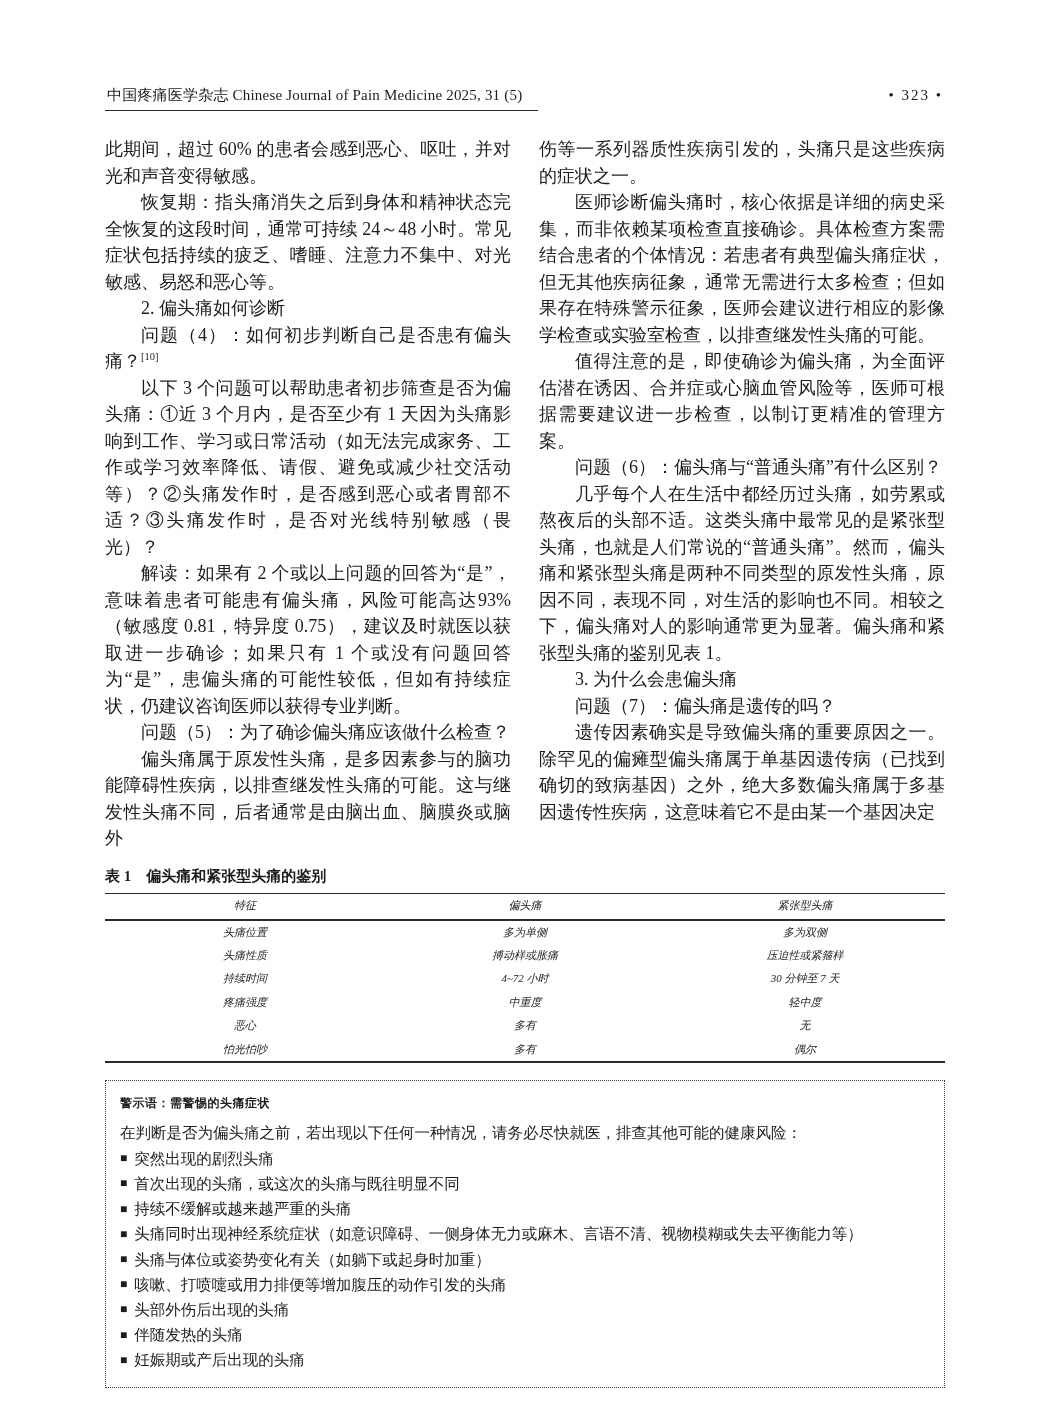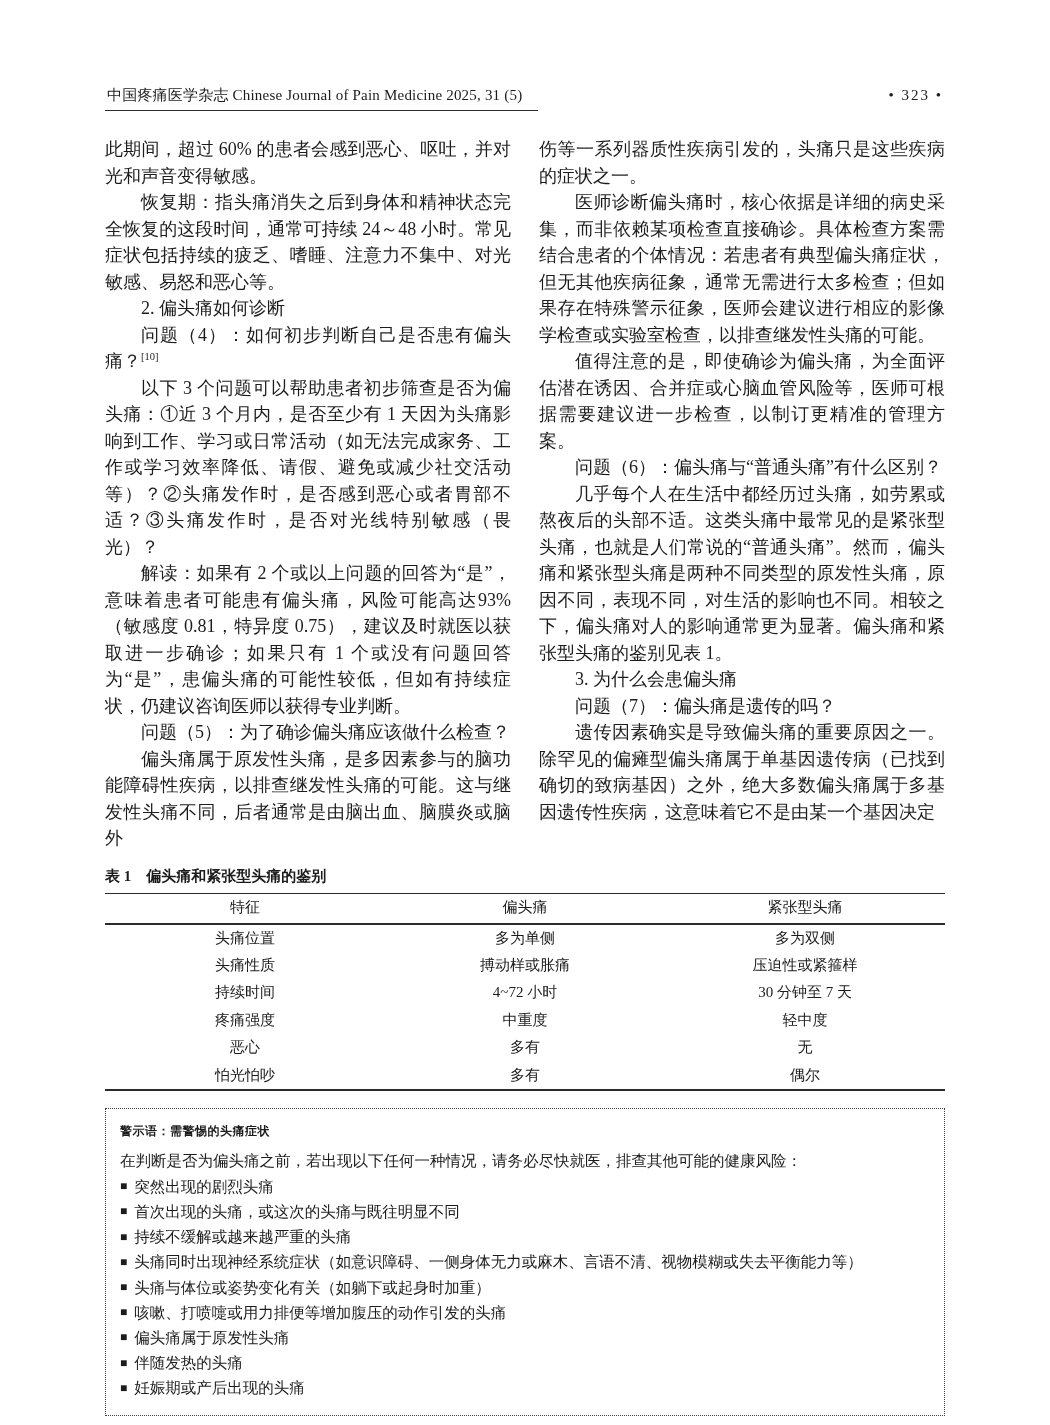--- a/index.html
+++ b/index.html
@@ -42,23 +42,24 @@
   .indent { text-indent: 2em; }
   sup.ref { font-size: 10.5px; line-height: 0; }
 
   
   .table-block { margin-top: 15px; }
   .table-caption { font-size: 15px; font-weight: bold; margin: 0 0 7px 0; }
   .cap-label { margin-right: 15px; }
   table.cmp-table {
     width: 100%;
     border-collapse: collapse;
-    font-size: 15px;
+    font-size: 11px;
     border-top: 1.5px solid #2b2b2b;
     border-bottom: 2px solid #2b2b2b;
+    font-style: italic;
   }
   table.cmp-table th {
     font-weight: normal;
     text-align: center;
     padding: 4px 0 6px 0;
     border-bottom: 2px solid #2b2b2b;
     width: 33.33%;
   }
   table.cmp-table td {
     text-align: center;
@@ -176,19 +177,19 @@
   <section class="warning-box">
     <div class="warning-title">警示语：需警惕的头痛症状</div>
     <p class="warning-intro">在判断是否为偏头痛之前，若出现以下任何一种情况，请务必尽快就医，排查其他可能的健康风险：</p>
     <ul class="warning-list">
         <li class="warning-item"><span class="bullet">■</span><span>突然出现的剧烈头痛</span></li>
         <li class="warning-item"><span class="bullet">■</span><span>首次出现的头痛，或这次的头痛与既往明显不同</span></li>
         <li class="warning-item"><span class="bullet">■</span><span>持续不缓解或越来越严重的头痛</span></li>
         <li class="warning-item"><span class="bullet">■</span><span>头痛同时出现神经系统症状（如意识障碍、一侧身体无力或麻木、言语不清、视物模糊或失去平衡能力等）</span></li>
         <li class="warning-item"><span class="bullet">■</span><span>头痛与体位或姿势变化有关（如躺下或起身时加重）</span></li>
         <li class="warning-item"><span class="bullet">■</span><span>咳嗽、打喷嚏或用力排便等增加腹压的动作引发的头痛</span></li>
-        <li class="warning-item"><span class="bullet">■</span><span>偏头痛属于原发性头痛</span></li>
+        <li class="warning-item"><span class="bullet">■</span><span>头部外伤后出现的头痛</span></li>
         <li class="warning-item"><span class="bullet">■</span><span>伴随发热的头痛</span></li>
         <li class="warning-item"><span class="bullet">■</span><span>妊娠期或产后出现的头痛</span></li>
       </ul>
   </section>
 
 </div>
 
 </body></html>

